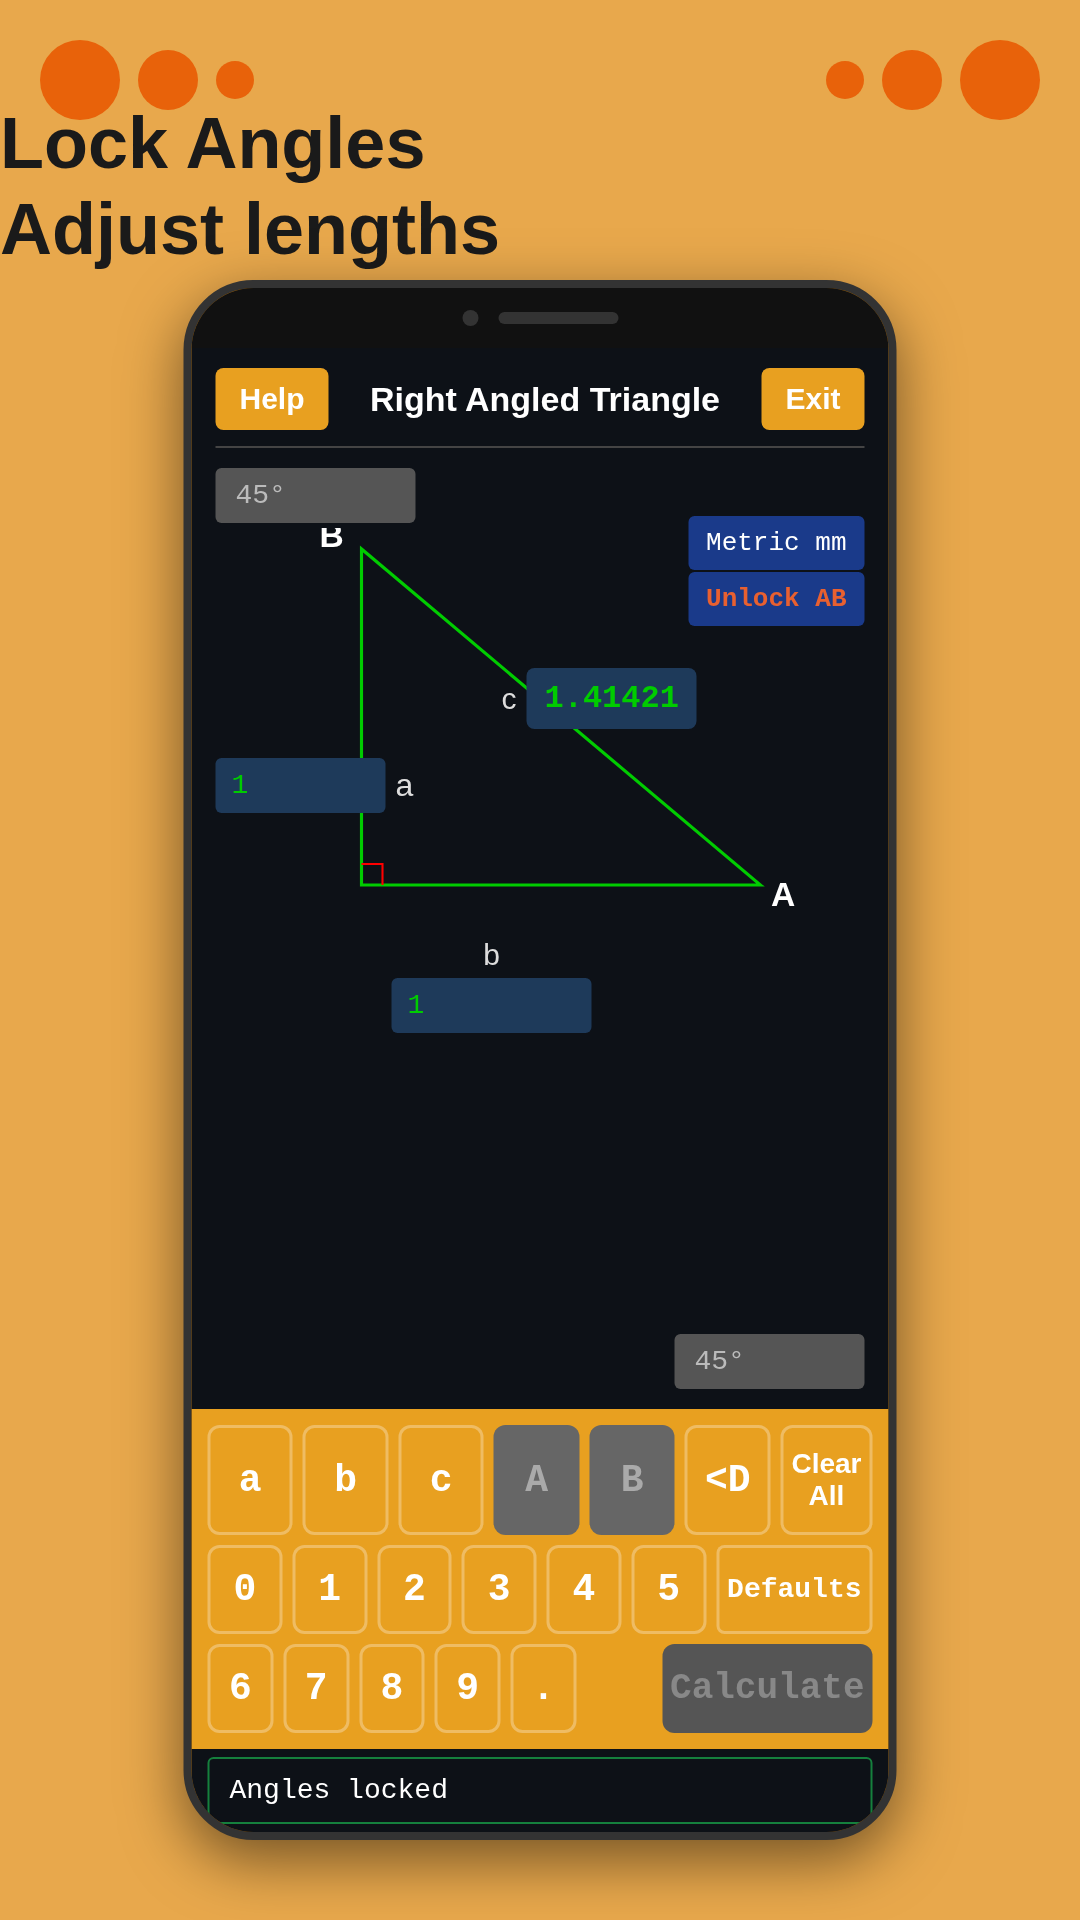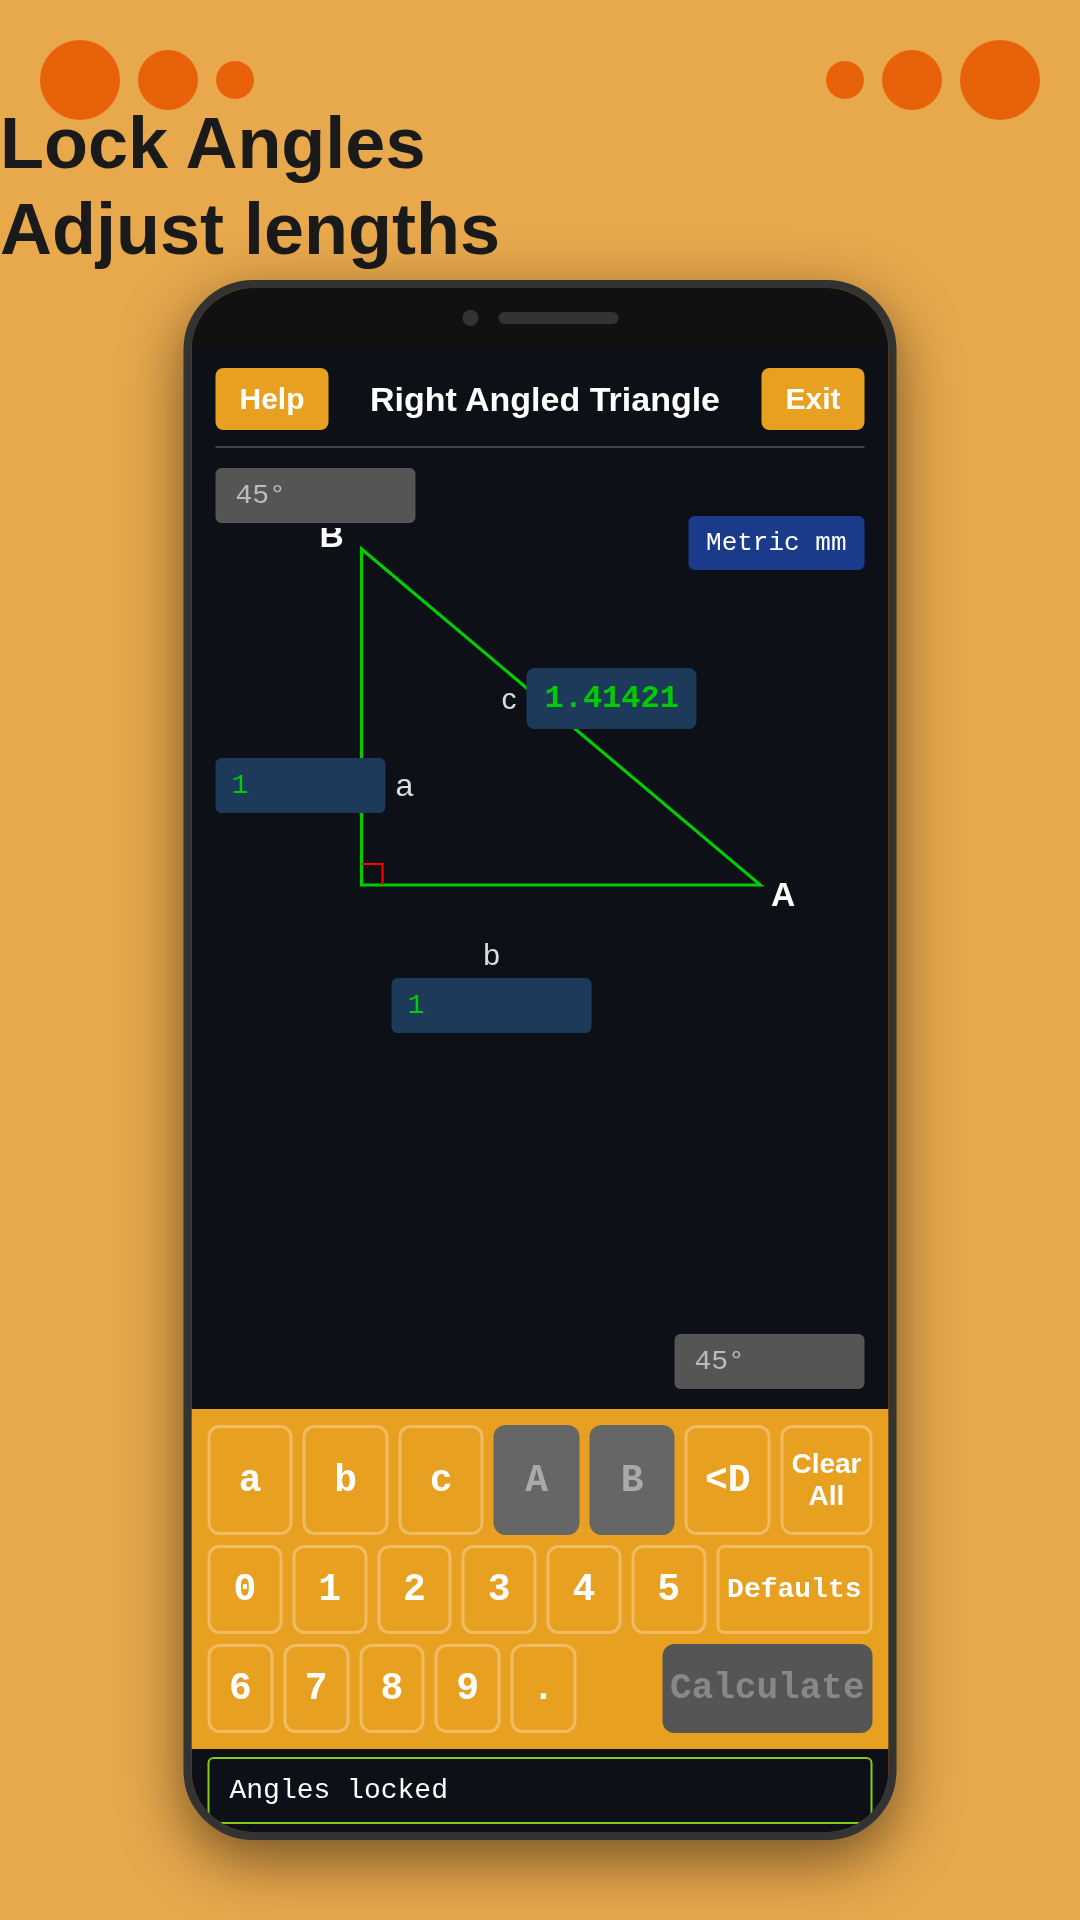--- a/index.html
+++ b/index.html
@@ -355,21 +355,21 @@
       border: none;
       border-radius: 12px;
       padding: 20px 8px;
       text-align: center;
       cursor: pointer;
     }
 
     
     .status-bar {
       background: transparent;
-      border: 2px solid #84cc16;
+      border: 2px solid #15803d;
       margin: 8px 16px;
       border-radius: 6px;
       padding: 16px 20px;
     }
     .status-text {
       color: white;
       font-family: 'Courier New', monospace;
       font-size: 28px;
     }
   </style>
@@ -410,20 +410,21 @@
     </div>
 
     <div class="divider"></div>
 
     <div class="triangle-area">
 
       <div class="angle-top-left">45°</div>
 
       <div class="btn-group-right">
         <button class="btn-metric">Metric mm</button>
+        <button class="btn-unlock">Unlock AB</button>
       </div>
 
       <div class="triangle-svg-container">
         <svg width="100%" height="100%" viewBox="0 0 500 400">
 
           <polygon points="80,20 80,340 460,340" fill="none" stroke="#00cc00" stroke-width="3"></polygon>
 
           <polyline points="80,320 100,320 100,340" fill="none" stroke="red" stroke-width="2"></polyline>
 
           <text x="40" y="18" fill="white" font-size="32" font-family="Arial" font-weight="bold">B</text>

